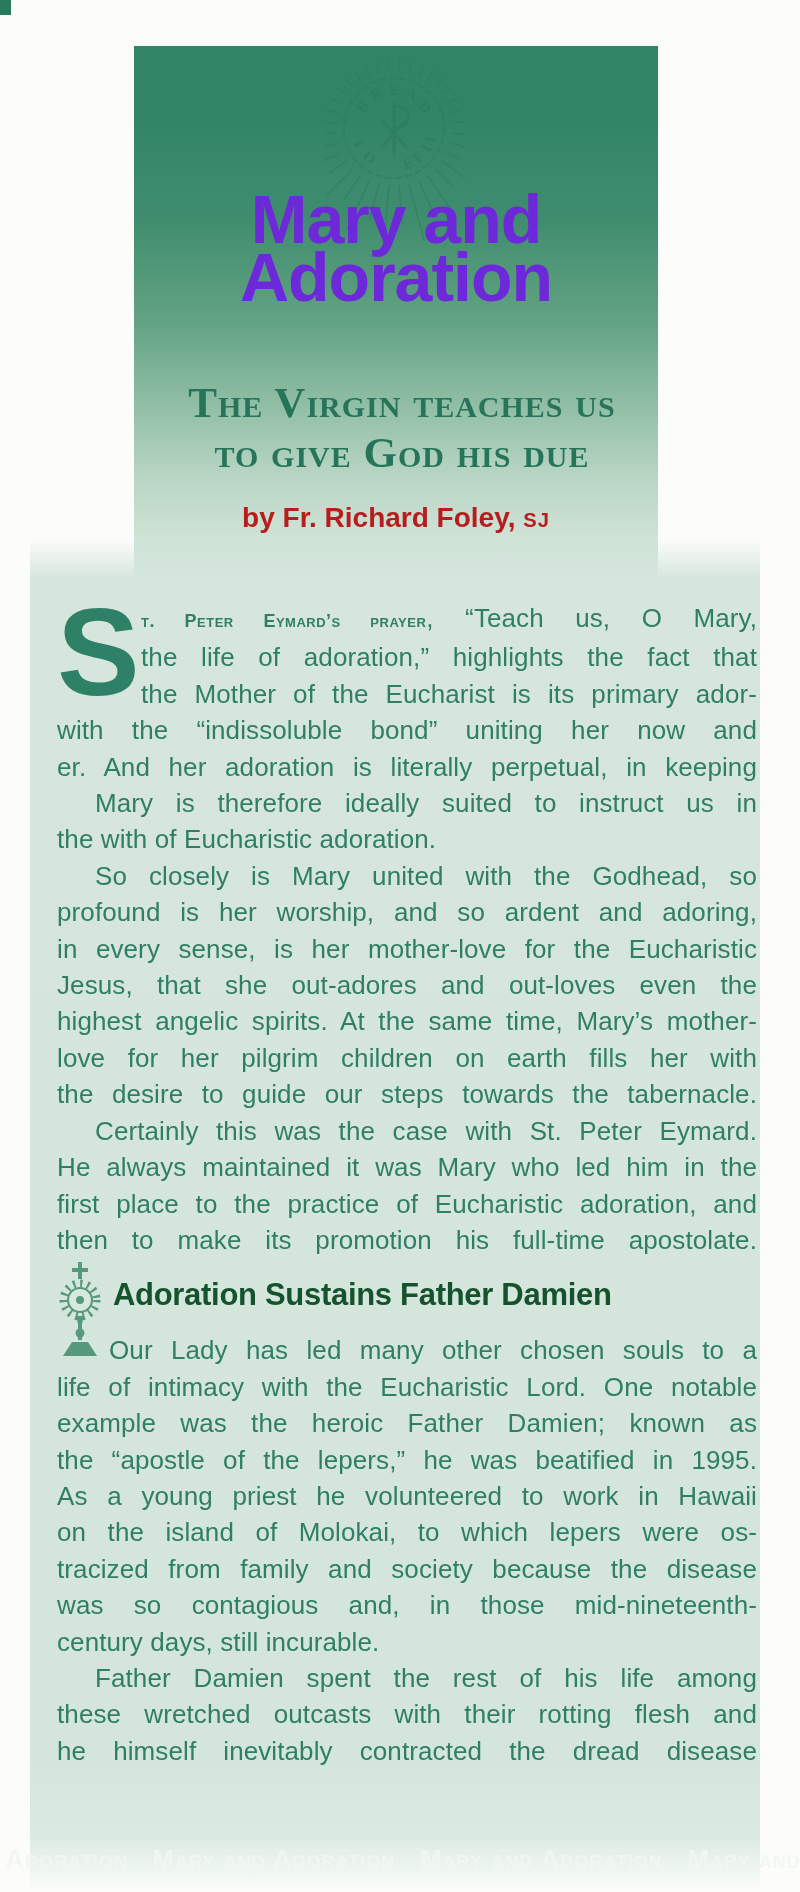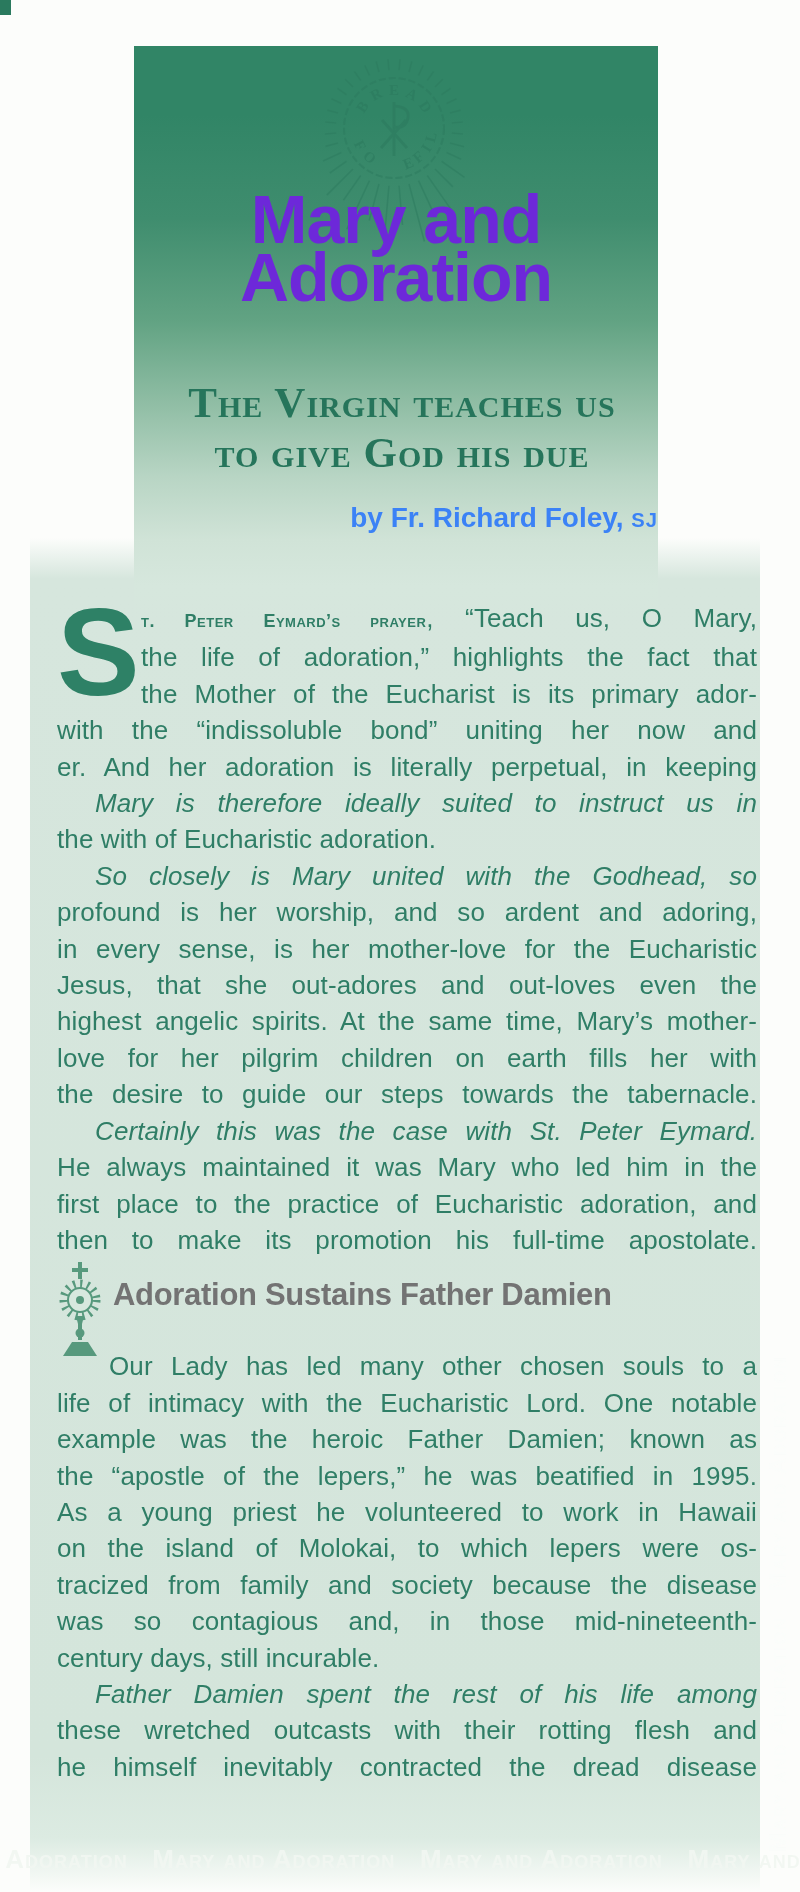--- a/index.html
+++ b/index.html
@@ -39,42 +39,42 @@
   }
   .subtitle{
     position:absolute;left:116px;top:378px;width:572px;
     text-align:center;color:#26755b;
     font-family:"Liberation Serif", serif;
     font-variant:small-caps;font-weight:600;
     font-size:43px;line-height:50px;letter-spacing:1px;
   }
   .byline{
     position:absolute;left:134px;top:502px;width:524px;
-    text-align:right;color:#3b82f6;font-weight:bold;font-size:28px;
+    text-align:center;color:#b91c1c;font-weight:bold;font-size:28px;
   }
   .byline .suffix{font-size:0.72em;letter-spacing:1px;}
 
   
   #article{
     position:absolute;left:57px;top:600px;width:700px;
     color:#2f7e66;font-size:26px;line-height:36.4px;
     letter-spacing:0.1px;
   }
   .line{text-align:justify;text-align-last:justify;min-height:36.4px;}
   .line.last{text-align-last:left;}
-  .para.indent .line:first-child{text-indent:38px;font-style:italic;}
+  .para.indent .line:first-child{text-indent:38px;}
   .para.padfirst .line:first-child{text-indent:52px;}
   .lead{font-weight:bold;font-variant:small-caps;letter-spacing:0.5px;font-size:18px;}
   .dropcap{
     float:left;width:84px;height:106px;margin-top:3px;
     font-weight:bold;font-size:124px;line-height:98px;color:#2e8166;
   }
   .section-head{
-    position:relative;margin-top:16px;margin-bottom:32px;height:42px;
-    padding-left:56px;color:#737373;font-weight:bold;font-size:31px;line-height:42px;
+    position:relative;margin-top:16px;margin-bottom:16px;height:42px;
+    padding-left:56px;color:#14532d;font-weight:bold;font-size:31px;line-height:42px;
     letter-spacing:-0.3px;
   }
   .section-head .monstrance{position:absolute;left:-14px;top:-14px;}
 
   
   .wm-bottom{
     position:absolute;left:-16px;top:1844px;width:850px;
     color:#f2f7f2;opacity:0.9;font-weight:bold;font-size:26px;
     font-variant:small-caps;letter-spacing:1px;white-space:pre;overflow:hidden;
   }

